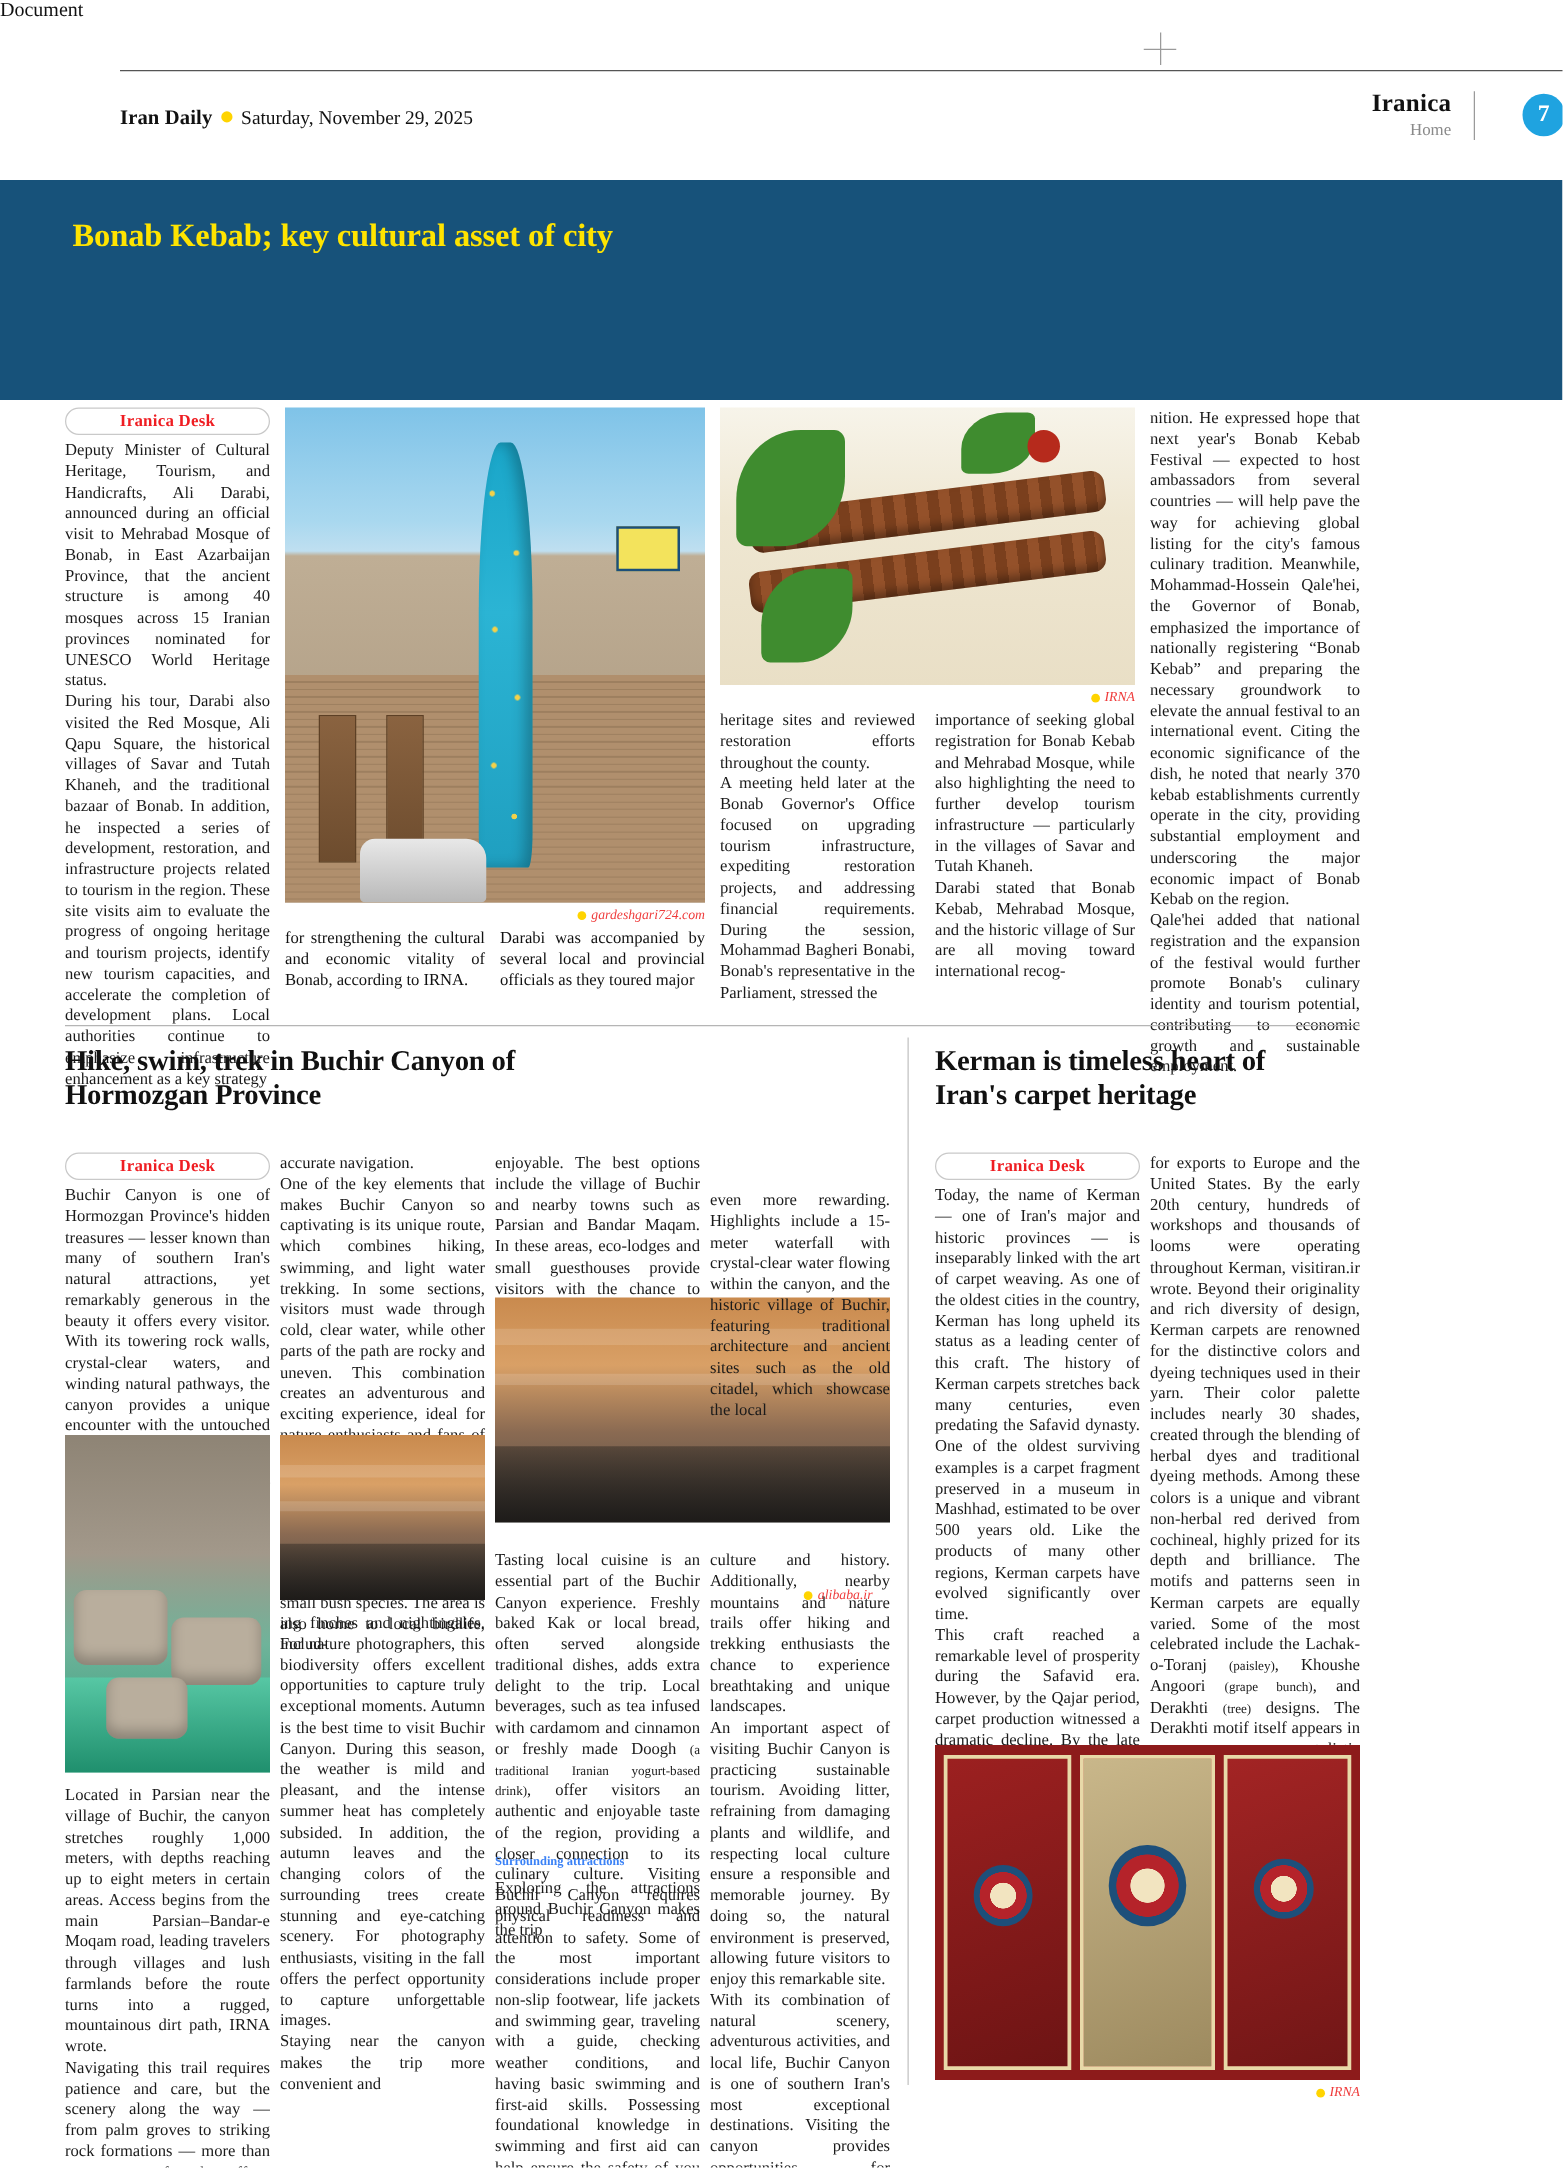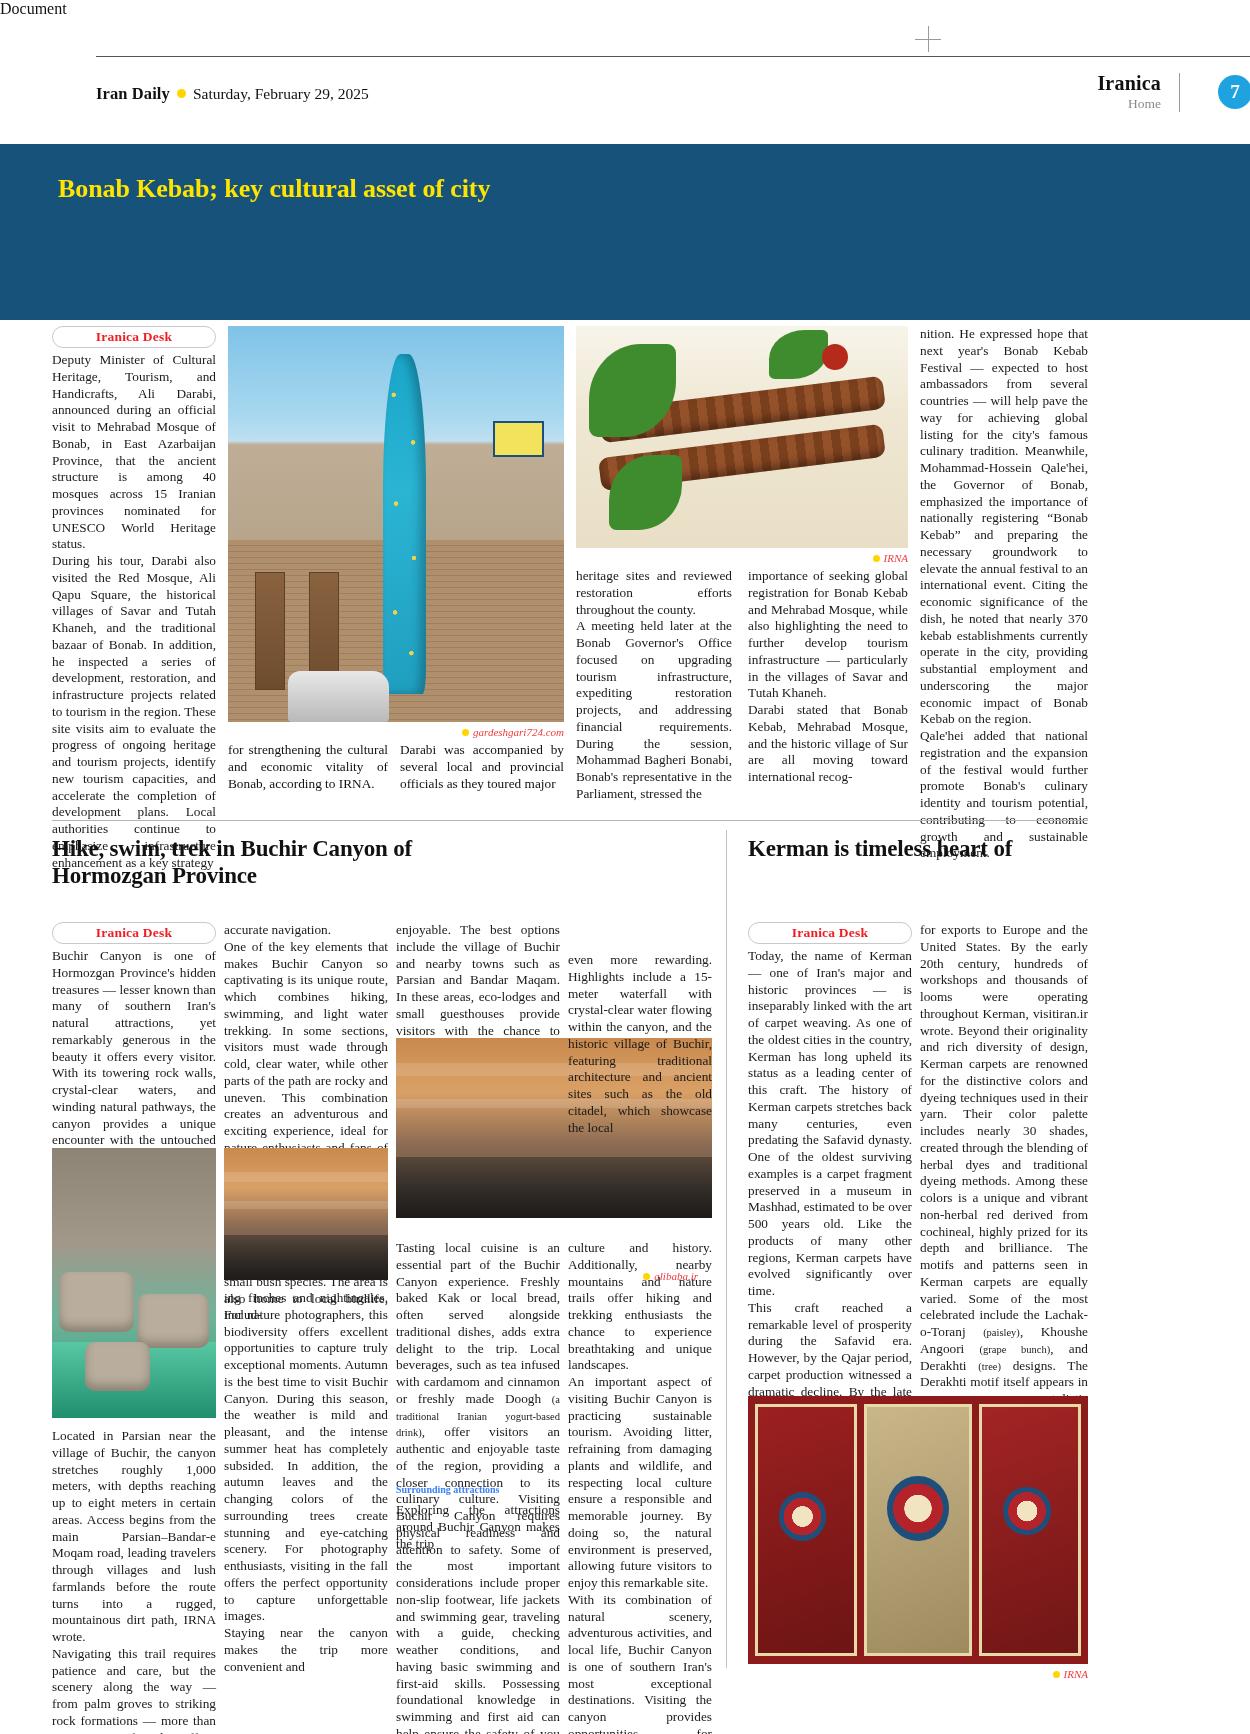--- a/index.html
+++ b/index.html
@@ -183,21 +183,21 @@
 
 
 <div class="cropmark cm-v" style="left:928px; top:26px;"></div>
 <div class="cropmark cm-h" style="left:915px; top:39px;"></div>
 
 
 <div class="masthead">
   <div class="mh-left">
     <span class="mh-paper">Iran Daily</span>
     <span class="mh-dot"></span>
-    <span class="mh-date">Saturday, February 29, 2025</span>
+    <span class="mh-date">Saturday, November 29, 2025</span>
   </div>
   <div class="mh-right">
     <div class="mh-section">
       <div class="mh-section-title">Iranica</div>
       <div class="mh-section-sub">Home</div>
     </div>
     <div class="mh-pagenum">7</div>
   </div>
 </div>
 
@@ -327,20 +327,21 @@
     <div>An important aspect of visiting Buchir Canyon is practicing sustainable tourism. Avoiding litter, refraining from damaging plants and wildlife, and respecting local culture ensure a responsible and memorable journey. By doing so, the natural environment is preserved, allowing future visitors to enjoy this remarkable site.</div>
     <div>With its combination of natural scenery, adventurous activities, and local life, Buchir Canyon is one of southern Iran's most exceptional destinations. Visiting the canyon provides opportunities for relaxation, excitement, and immersion in local culture. With proper planning, adherence to safety guidelines, and the right equipment, a trip to Buchir Canyon promises an unforgettable experience that will remain in your memory for years to come.</div>
   </div>
 
 
 <div class="vr-rule" style="left:726px; top:830px; height:838px;"></div>
 
 
 <h2 class="art-h2" style="position:absolute; left:748px; top:836px; width:340px;">
   <span>Kerman is timeless heart of</span>
+  <span style="display:block">Iran's carpet heritage</span>
 </h2>
 
 <div style="position:absolute; left:748px; top:922px; width:164px;">
   <div class="desk-pill">Iranica Desk</div>
 </div>
 <div class="body-col" style="position:absolute; left:748px; top:948px; width:164px;">
     <div>Today, the name of Kerman — one of Iran's major and historic provinces — is inseparably linked with the art of carpet weaving. As one of the oldest cities in the country, Kerman has long upheld its status as a leading center of this craft. The history of Kerman carpets stretches back many centuries, even predating the Safavid dynasty. One of the oldest surviving examples is a carpet fragment preserved in a museum in Mashhad, estimated to be over 500 years old. Like the products of many other regions, Kerman carpets have evolved significantly over time.</div>
     <div>This craft reached a remarkable level of prosperity during the Safavid era. However, by the Qajar period, carpet production witnessed a dramatic decline. By the late 19th century, only six workshops remained active in the region, operating no more than thirty looms. After this period of stagnation, the industry experienced a revival. Numerous workshops were established once again, primarily to meet the growing demand</div>
   </div>
 

